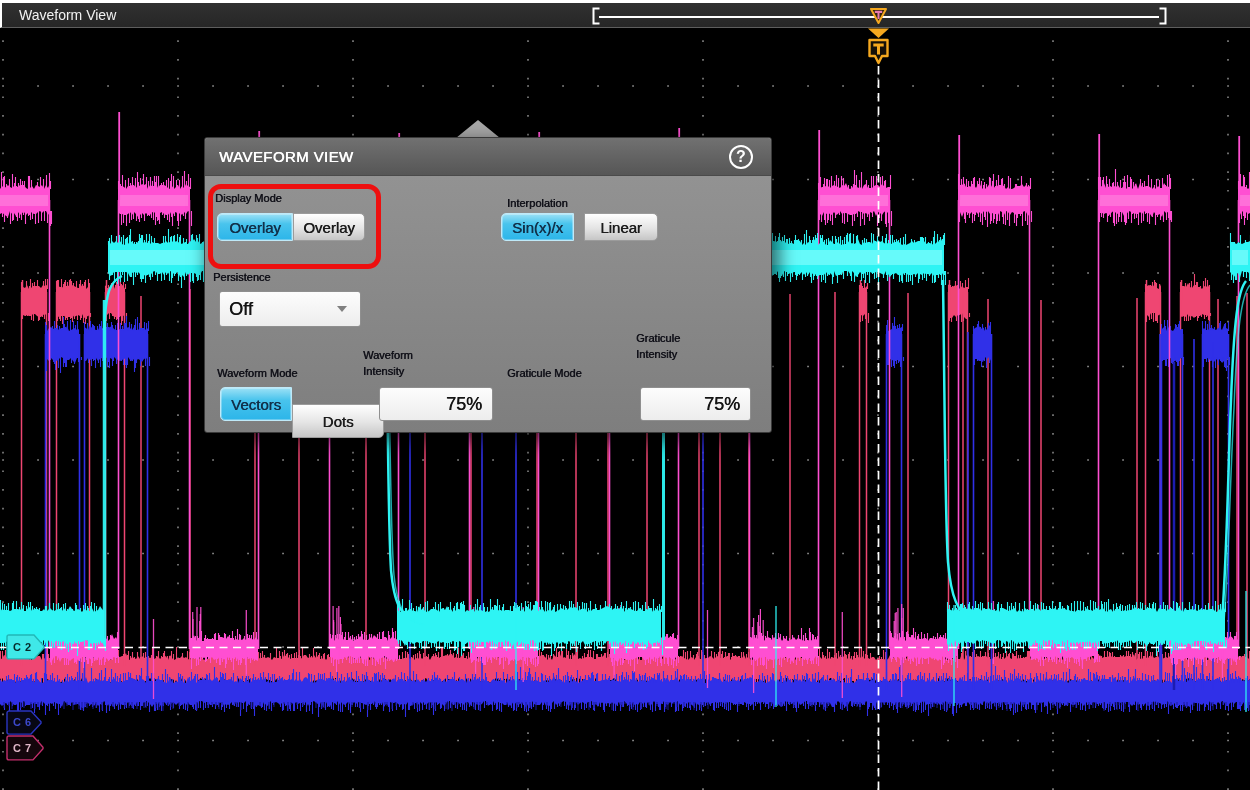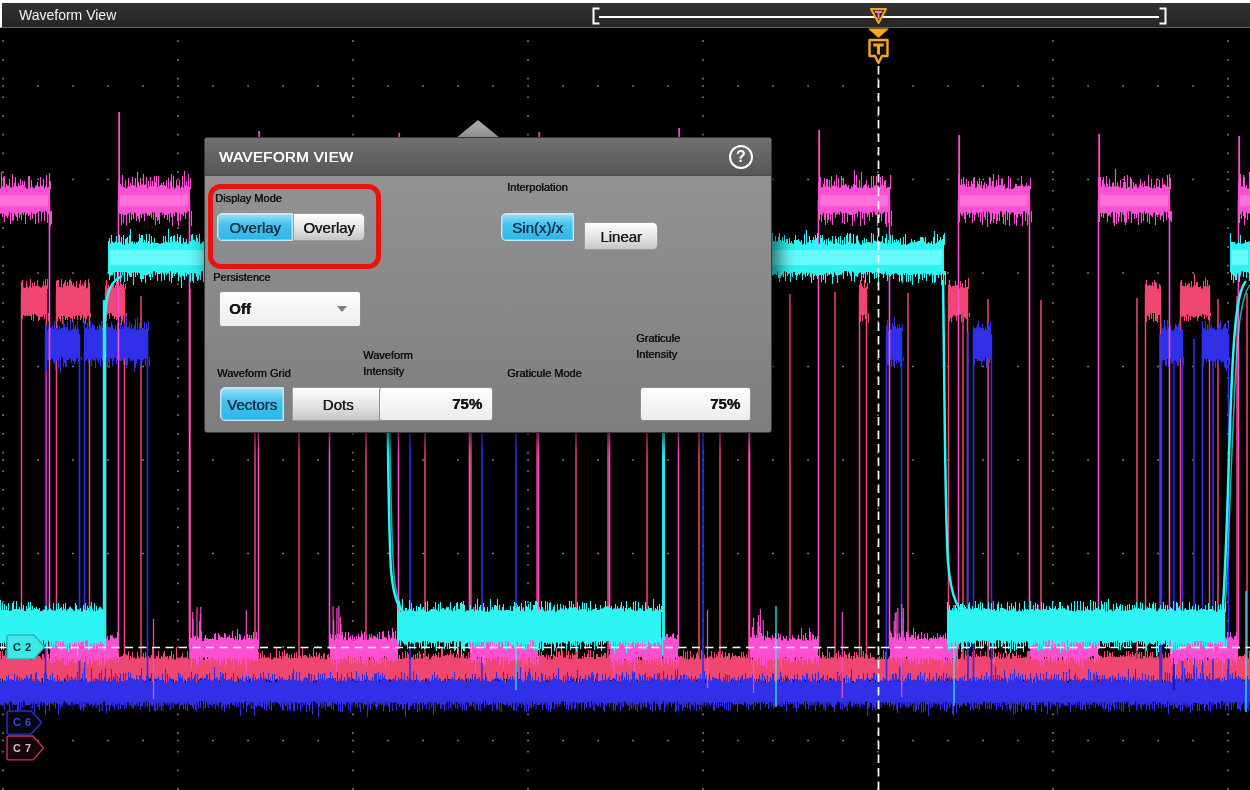--- a/index.html
+++ b/index.html
@@ -11,21 +11,21 @@
 #caret{position:absolute;left:456px;top:120px;width:0;height:0;border-left:22px solid transparent;border-right:22px solid transparent;border-bottom:18px solid #a7a7a7}
 #dlg{position:absolute;left:204px;top:137px;width:568px;height:296px;background:linear-gradient(#959595,#7e7e7e);border:1px solid #3a3a3a;border-radius:3px;box-shadow:5px 7px 18px 2px rgba(0,0,0,.6)}
 #dlg .tbar{position:absolute;left:0;top:0;right:0;height:38px;background:linear-gradient(#717171,#565656);border-radius:3px 3px 0 0;border-bottom:1px solid #4a4a4a}
 #dlg .tbar .t{position:absolute;left:14px;top:10px;font-size:15px;font-weight:normal;color:#fff;letter-spacing:.4px;text-shadow:.5px 0 0 #fff}
 #help{position:absolute;right:18px;top:7px;width:24px;height:24px;border:2px solid #fff;border-radius:50%;color:#fff;font-size:16px;font-weight:bold;text-align:center;line-height:20px}
 .lbl{position:absolute;font-size:11px;font-weight:normal;color:#101018;white-space:nowrap;text-shadow:.5px 0 0 #101018;line-height:16px}
 .btn{position:absolute;height:28px;font-size:15px;font-weight:normal;display:flex;align-items:center;justify-content:center}
 .on{background:linear-gradient(#9ce1f6 0%,#49c4ed 38%,#2cb5e9 100%);color:#123049;border:1px solid #bfe9f8;box-shadow:inset 0 0 0 1px rgba(255,255,255,.3);text-shadow:.5px 0 0 #123049}
 .off{background:linear-gradient(#ffffff 0%,#e4e4e4 55%,#c6c6c6 100%);color:#1c1c1c;border:1px solid #9b9b9b;text-shadow:.5px 0 0 #1c1c1c}
 .rl{border-radius:5px 0 0 5px}.rr{border-radius:0 5px 5px 0}
-.fld{position:absolute;background:linear-gradient(#fdfdfd,#ededed);border:1px solid #8f8f8f;border-radius:3px;font-size:15px;font-weight:bold;color:#141414;text-shadow:.5px 0 0 #141414}
+.fld{position:absolute;background:linear-gradient(#fdfdfd,#ededed);border:1px solid #8f8f8f;border-radius:3px;font-size:18px;font-weight:normal;color:#141414;text-shadow:.5px 0 0 #141414}
 .dd .ar{position:absolute;right:13px;top:50%;margin-top:-3px;width:0;height:0;border-left:5.5px solid transparent;border-right:5.5px solid transparent;border-top:6.5px solid #808080}
 #redbox{position:absolute;left:3px;top:46px;width:173px;height:85px;border:5px solid #ee0f0f;border-radius:13px;box-sizing:border-box}
 </style></head>
 <body>
 <div id="stage">
 <svg width="1250" height="790" viewBox="0 0 1250 790" style="position:absolute;left:0;top:0">
 <rect width="1250" height="790" fill="#000"></rect>
 <g stroke="#8d8d8d" stroke-width="1.5">
 <line x1="3" y1="30" x2="3" y2="790" stroke-dasharray="1.7 17" stroke-dashoffset="-10.3"></line>
 <line x1="178" y1="30" x2="178" y2="790" stroke-dasharray="1.7 17" stroke-dashoffset="-10.3"></line>
@@ -323,31 +323,31 @@
 <div id="caret"></div>
 <div id="dlg">
   <div class="tbar">
         <span class="t">WAVEFORM VIEW</span>
         <div id="help">?</div>
       </div>
   <div id="redbox"></div>
   <div class="lbl" style="left:10px;top:52px">Display Mode</div>
   <div class="btn on rl" style="left:12px;top:75px;width:76px">Overlay</div>
   <div class="btn off rr" style="left:88px;top:75px;width:72px">Overlay</div>
-  <div class="lbl" style="left:302px;top:41px">Interpolation</div>
+  <div class="lbl" style="left:302px;top:57px">Interpolation</div>
   <div class="btn on rl" style="left:296px;top:75px;width:73px">Sin(x)/x</div>
-  <div class="btn off rr" style="left:379px;top:84px;width:74px">Linear</div>
+  <div class="btn off rr" style="left:379px;top:75px;width:74px">Linear</div>
   <div class="lbl" style="left:8px;top:131px">Persistence</div>
   <div class="fld dd" style="left:14px;top:153px;width:142px;height:36px;line-height:34px;padding-left:9px">Off<span class="ar"></span></div>
-  <div class="lbl" style="left:12px;top:227px">Waveform Grid</div>
+  <div class="lbl" style="left:12px;top:227px">Waveform Mode</div>
   <div class="lbl" style="left:158px;top:209px">Waveform<br>Intensity</div>
   <div class="lbl" style="left:302px;top:227px">Graticule Mode</div>
   <div class="lbl" style="left:431px;top:192px">Graticule<br>Intensity</div>
-  <div class="btn on rl" style="left:15px;top:249px;width:64px;height:34px">Vectors</div>
-  <div class="btn off rr" style="left:87px;top:249px;width:92px;height:34px">Dots</div>
+  <div class="btn on rl" style="left:15px;top:249px;width:72px;height:34px">Vectors</div>
+  <div class="btn off rr" style="left:87px;top:266px;width:92px;height:34px">Dots</div>
   <div class="fld" style="left:174px;top:249px;width:114px;height:34px;line-height:32px;text-align:right;padding-right:10px">75%</div>
   <div class="fld" style="left:435px;top:249px;width:111px;height:34px;line-height:32px;text-align:right;padding-right:10px">75%</div>
 </div>
 <div id="topbar">
       <span class="ttl">Waveform View</span>
     </div>
 <svg id="tbsvg" width="1250" height="28" viewBox="0 0 1250 28">
   <line x1="599" y1="17" x2="1159" y2="17" stroke="#fff" stroke-width="2"></line>
   <path d="M599.5,8.5 h-6 v15 h6" stroke="#fff" stroke-width="2" fill="none"></path>
   <path d="M1159.5,8.5 h6 v15 h-6" stroke="#fff" stroke-width="2" fill="none"></path>

